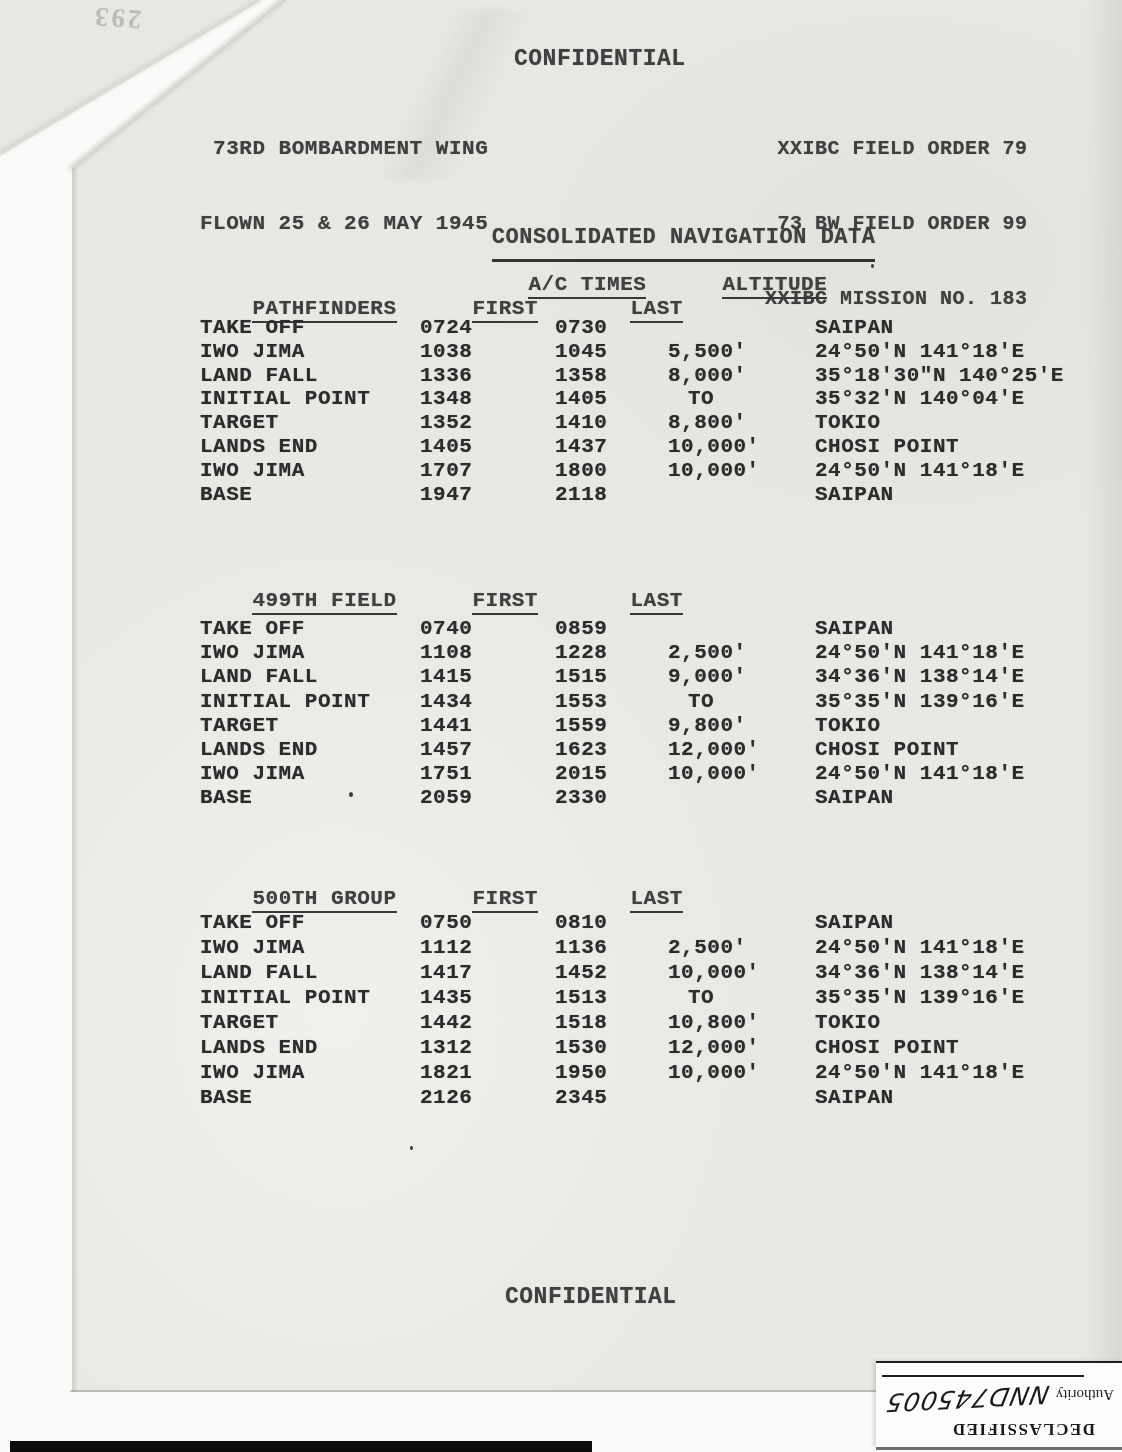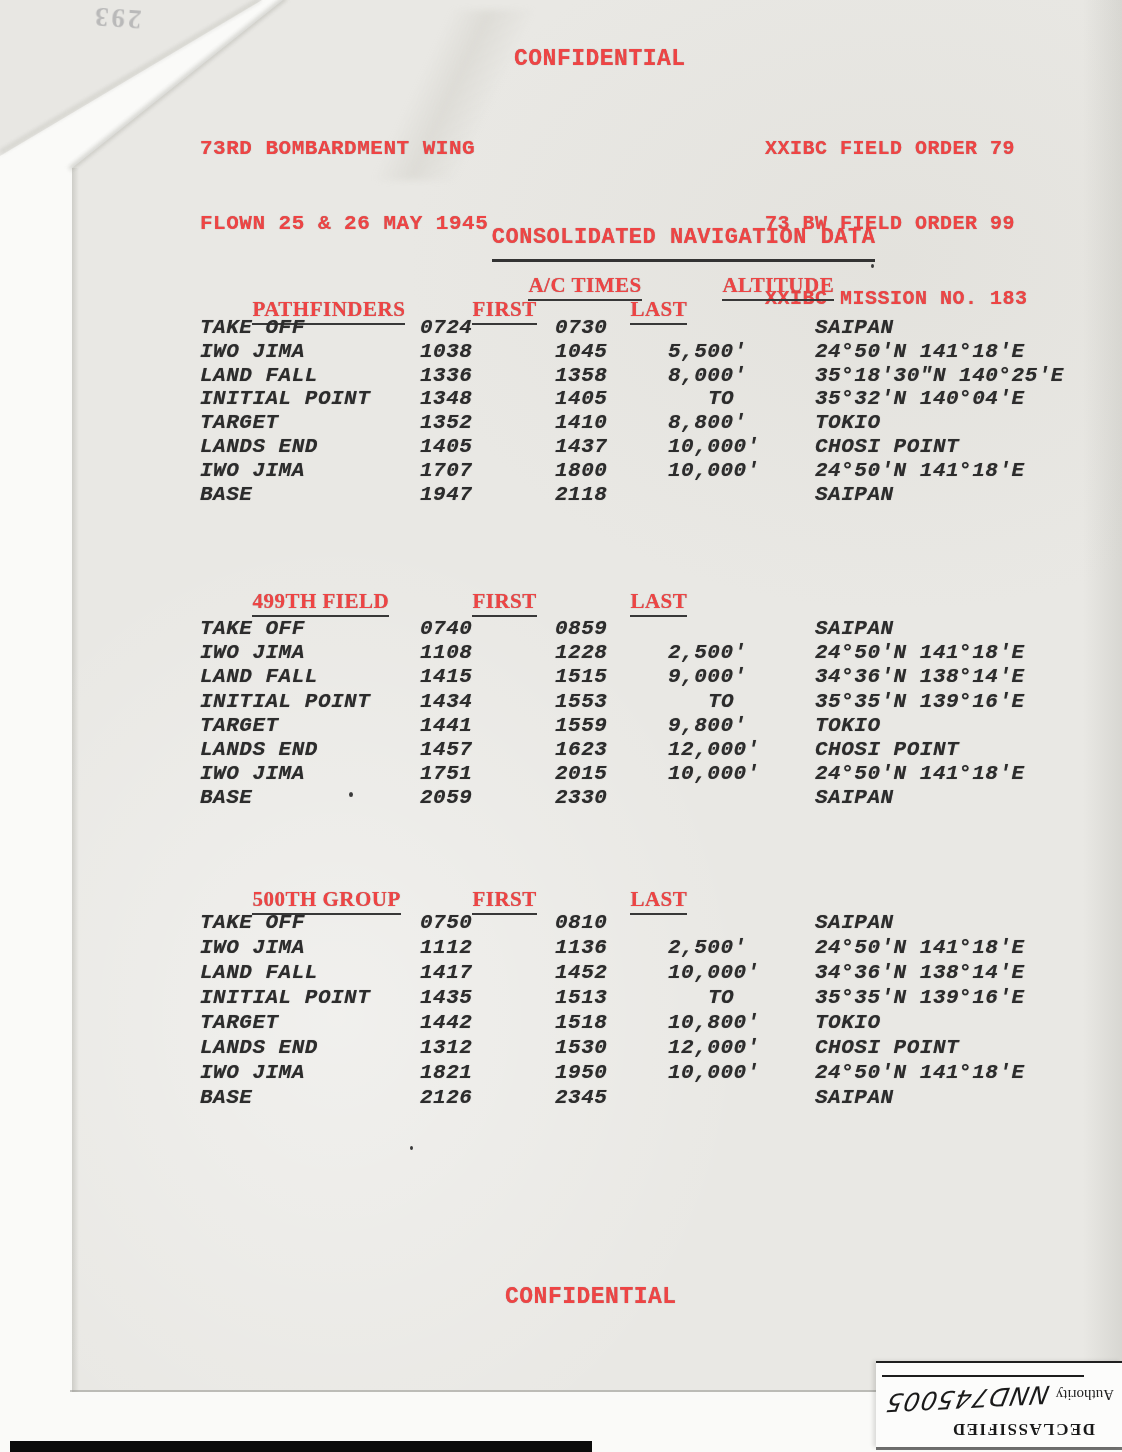--- a/index.html
+++ b/index.html
@@ -43,43 +43,44 @@
     position:absolute;left:300px;top:10px;width:300px;height:170px;
     background:linear-gradient(115deg, transparent 40%, rgba(200,198,190,0.35) 50%, transparent 62%);
     filter:blur(3px);
   }
   .black-strip{position:absolute;left:10px;top:1441px;width:582px;height:11px;background:#0c0c0c;}
   .speck{position:absolute;background:#3a3a3a;border-radius:50%;}
 
   
   .mono{
     font-family:"Liberation Mono","DejaVu Sans Mono",monospace;
-    font-weight:700;color:#ef4444;letter-spacing:0.5px;
+    font-weight:700;color:#404040;letter-spacing:0.5px;
     text-shadow:0 0 0.8px rgba(50,50,50,0.55);
     white-space:pre;
+    text-align:right;
   }
   .abs{position:absolute;}
-  .ul{border-bottom:2.5px solid #383838;padding-bottom:1px;display:inline-block;font-family:Liberation Serif, serif;}
+  .ul{border-bottom:2.5px solid #383838;padding-bottom:1px;display:inline-block;}
   .ul-heavy{border-bottom:3.5px solid #333;padding-bottom:9px;display:inline-block;}
 
   .hdr-left{left:200px;top:86px;font-size:21px;line-height:25px;}
   .hdr-right{left:765px;top:86px;font-size:20px;line-height:25px;}
   .conf-top{left:514px;top:46px;font-size:23px;}
   .conf-bottom{left:505px;top:1284px;font-size:23px;}
   .doc-title{left:437px;top:200px;font-size:22px;}
 
   
   .t-text{font-size:21px;}
   .c-label{left:200px;}
   .c-first{left:420px;}
   .c-last{left:555px;}
   .c-alt{left:668px;}
   .c-coord{left:815px;}
-  .to-indent{margin-left:40px;}
-  .trow{position:absolute;left:0;width:1122px;height:24px;font-style:italic;}
+  .to-indent{margin-left:20px;}
+  .trow{position:absolute;left:0;width:1122px;height:24px;}
   .trow .cell{position:absolute;top:0;font-family:"Liberation Mono","DejaVu Sans Mono",monospace;
     font-weight:700;color:#2c2c2c;letter-spacing:0.5px;font-size:21px;white-space:pre;
     text-shadow:0 0 0.8px rgba(50,50,50,0.55);}
   .rows{position:absolute;left:0;width:1122px;}
 
   
   .corner-mark{
     left:92px;top:2px;font-family:"Liberation Serif","DejaVu Serif",serif;
     font-weight:700;font-size:27px;letter-spacing:3px;color:#5a5b63;
     opacity:0.32;filter:blur(0.7px);transform:rotate(184deg);

